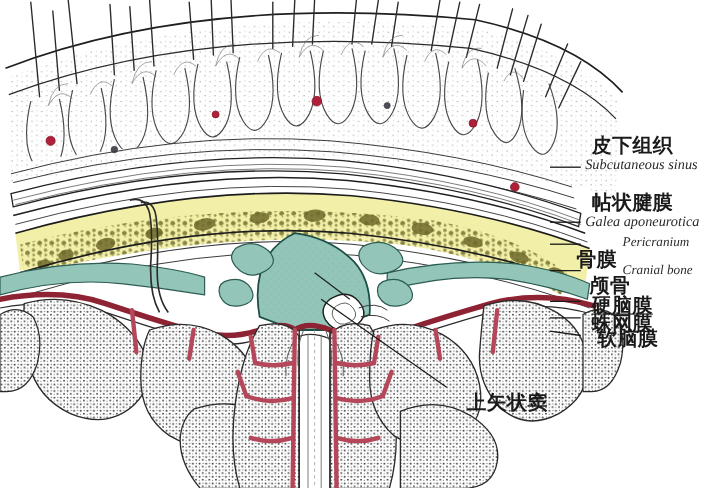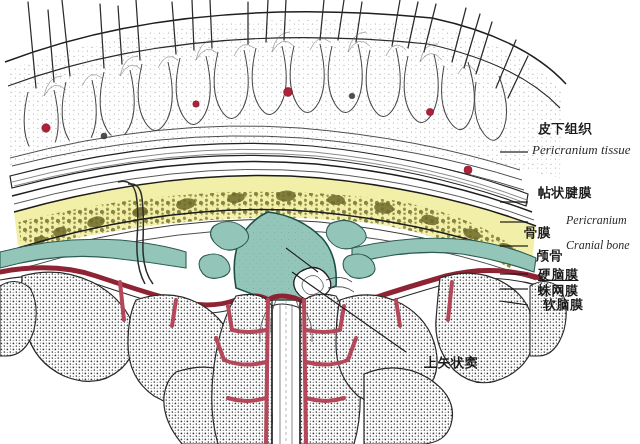--- a/index.html
+++ b/index.html
@@ -1,21 +1,21 @@
 <!DOCTYPE html>
 <html><head>
 <meta charset="utf-8">
 <style>
   html,body{margin:0;padding:0;background:#ffffff;}
   body{width:640px;height:444px;overflow:hidden;font-family:"Liberation Serif",serif;}
   #stage{position:relative;width:640px;height:444px;background:#fff;}
   svg.layer{position:absolute;left:0;top:0;width:640px;height:444px;}
   .labels{position:absolute;left:0;top:0;width:640px;height:444px;}
   .lbl{position:absolute;white-space:nowrap;color:#1a1a1a;}
-  .cn{font-family:"DejaVu Sans",sans-serif;font-weight:700;font-size:13px;letter-spacing:.5px;}
+  .cn{font-family:"DejaVu Sans",sans-serif;font-weight:700;font-size:18px;letter-spacing:.5px;}
   .en{font-family:"Liberation Serif",serif;font-style:italic;font-size:13px;color:#2a2a2a;}
   .en.small{font-size:12px;margin-left:32px;}
 </style>
 </head>
 <body>
 
 <div id="stage">
 
   <svg class="layer" viewBox="0 0 640 444">
     <defs>
@@ -312,23 +312,24 @@
       <line x1="500" y1="289" x2="528" y2="289"></line>
       <line x1="500" y1="301" x2="528" y2="305"></line>
 
       <line x1="292" y1="272" x2="406" y2="352" stroke-width="1.1"></line>
     </g>
   </svg>
 
   <div class="labels">
 
     <div class="lbl cn" style="left:538px; top:120px;">皮下组织</div>
-    <div class="lbl en" style="left:532px; top:142px;">Pericranium tissue</div>
-
-    <div class="lbl cn" style="left:538px; top:172px;margin-top:12px;">帖状腱膜</div>
+    <div class="lbl en" style="left:532px; top:142px;">Subcutaneous sinus</div>
+
+    <div class="lbl cn" style="left:538px; top:172px;">帖状腱膜</div>
+    <div class="lbl en" style="left:532px; top:193px;">Galea aponeurotica</div>
 
     <div class="lbl en small" style="left:534px; top:213px;">Pericranium</div>
     <div class="lbl cn" style="left:524px; top:224px;">骨膜</div>
 
     <div class="lbl en small" style="left:534px; top:238px;">Cranial bone</div>
     <div class="lbl cn" style="left:536px; top:247px;">颅骨</div>
 
     <div class="lbl cn" style="left:538px; top:266px;text-decoration:underline;">硬脑膜</div>
     <div class="lbl cn" style="left:538px; top:282px;">蛛网膜</div>
     <div class="lbl cn" style="left:543px; top:296px;">软脑膜</div>

